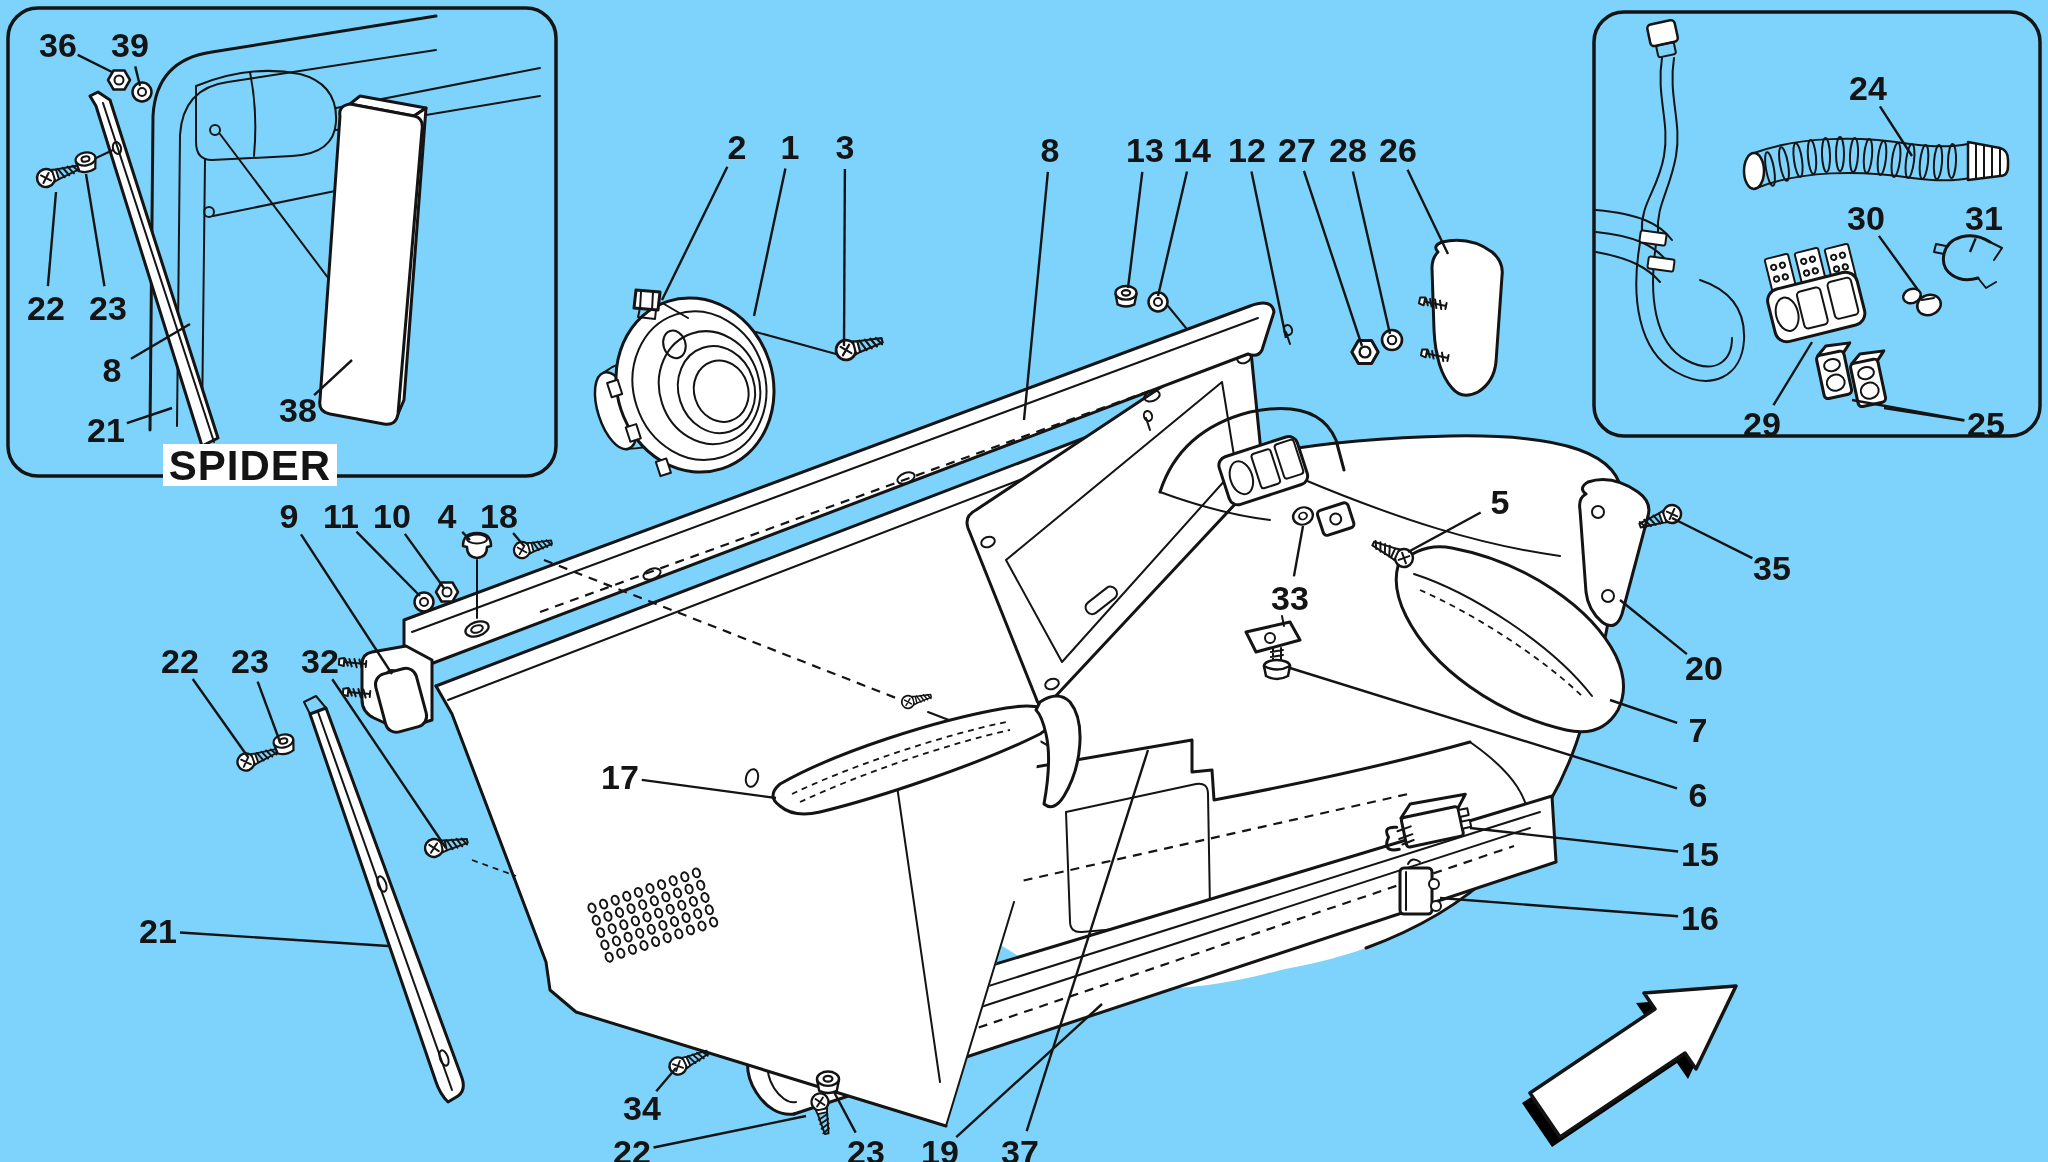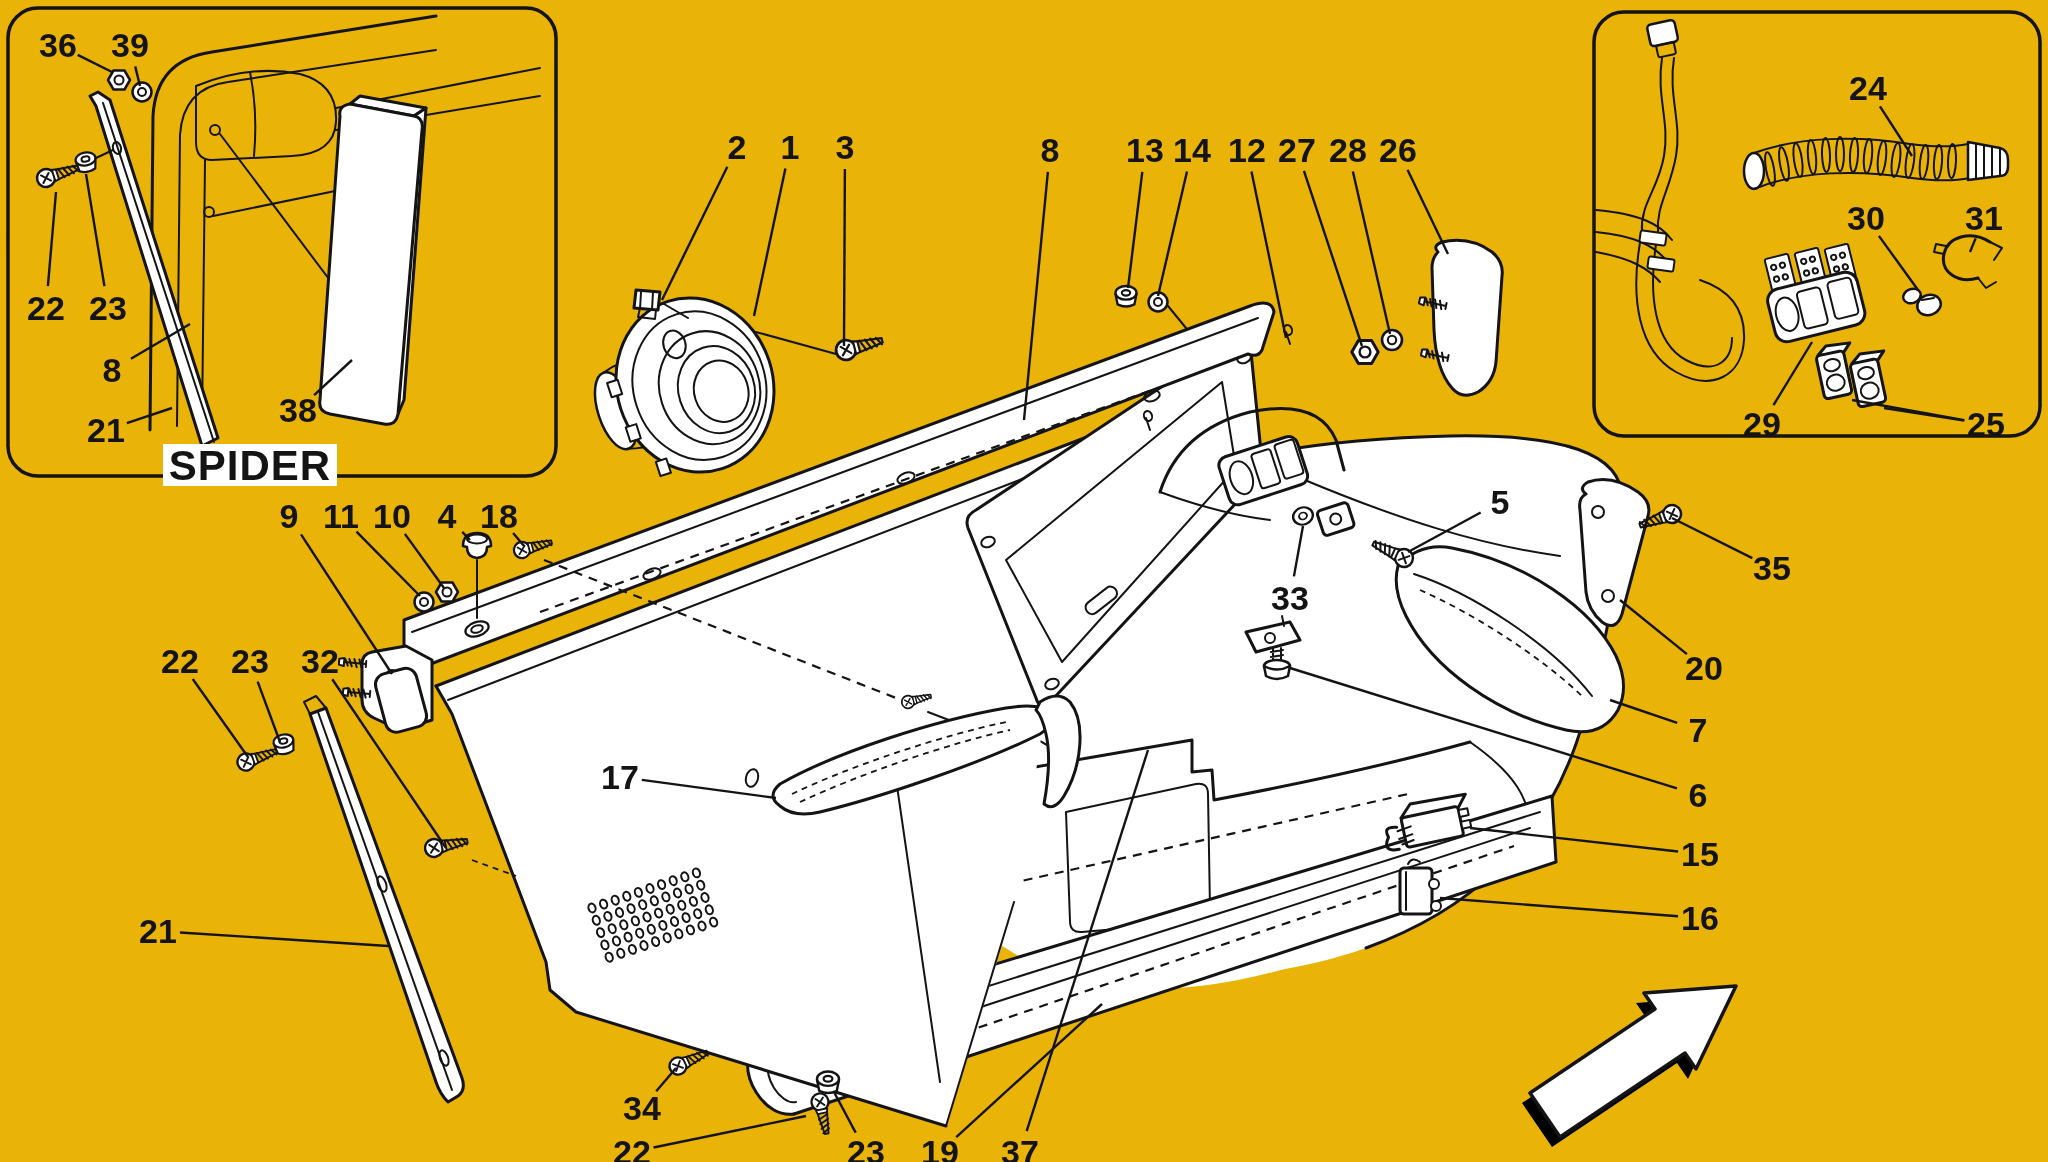--- a/index.html
+++ b/index.html
@@ -1,17 +1,17 @@
 <!DOCTYPE html>
 <html><head>
 <meta charset="utf-8">
 <style>
   html,body { margin:0; padding:0; background:#e8e8e8; }
   .stage {
-    width:2048px; height:1162px; background:#eab308; position:relative;
+    width:2048px; height:1162px; background:#7dd3fc; position:relative;
     font-family:"Liberation Sans", sans-serif; overflow:hidden;
   }
   svg { display:block; }
   .ln  { fill:none; stroke:#141414; stroke-width:3;   stroke-linecap:round; stroke-linejoin:round; }
   .ln2 { fill:none; stroke:#141414; stroke-width:2;   stroke-linecap:round; stroke-linejoin:round; }
   .lnf { fill:#ffffff; stroke:#141414; stroke-width:3; stroke-linejoin:round; }
   .lnw { fill:#ffffff; stroke:none; }
   .dsh { fill:none; stroke:#141414; stroke-width:2.2; stroke-dasharray:9 7; }
   .dsh2{ fill:none; stroke:#141414; stroke-width:1.8; stroke-dasharray:6 5; }
   .leader { stroke:#141414; stroke-width:2.4; fill:none; }

